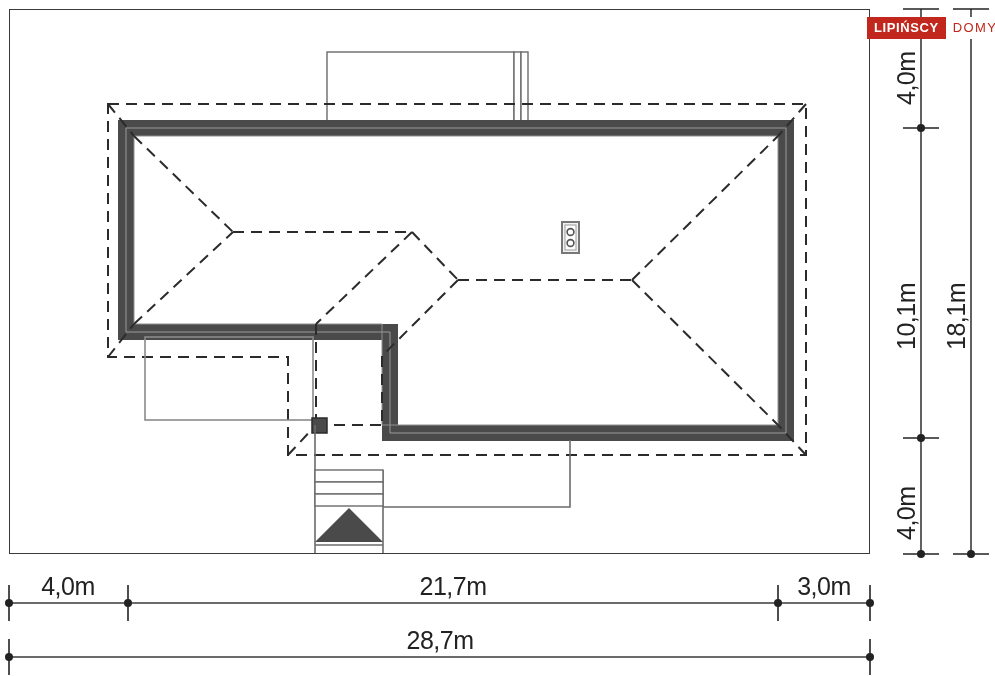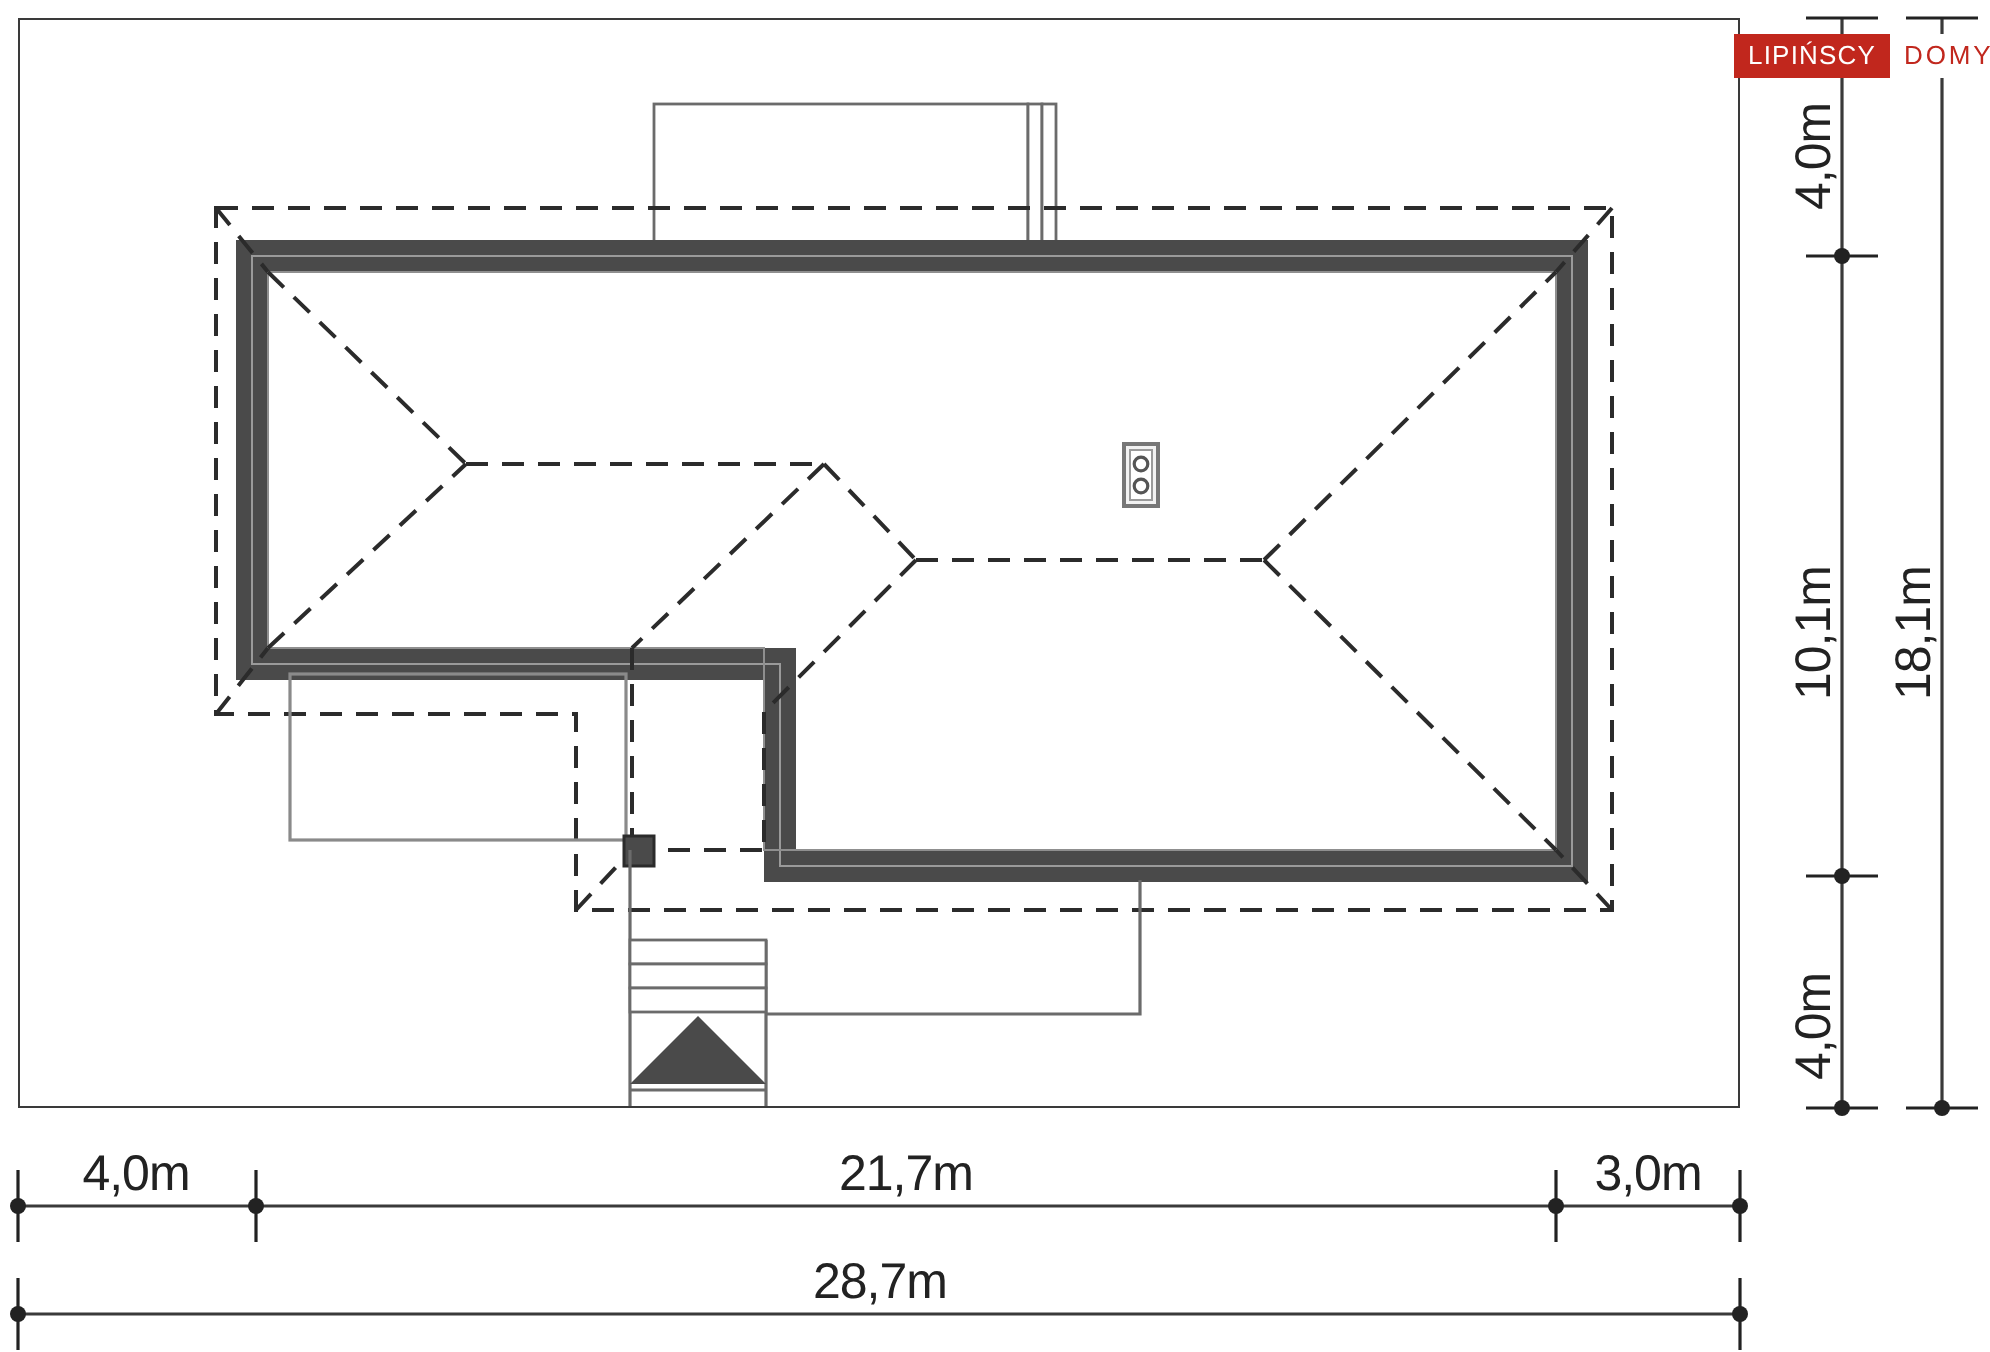--- a/index.html
+++ b/index.html
@@ -35,21 +35,21 @@
     top: 17px;
     display: flex;
     align-items: stretch;
     z-index: 40;
     background: #ffffff;
   }
   .logo-mark {
     background: #c1271d;
     color: #ffffff;
     font-size: 13px;
-    font-weight: normal;
+    font-weight: bold;
     letter-spacing: 0.6px;
     padding: 4px 7px 4px 7px;
     line-height: 14px;
     font-family: "Liberation Sans", sans-serif;
   }
   .logo-word {
     color: #c1271d;
     font-size: 13px;
     letter-spacing: 1.4px;
     padding: 4px 4px 4px 7px;

